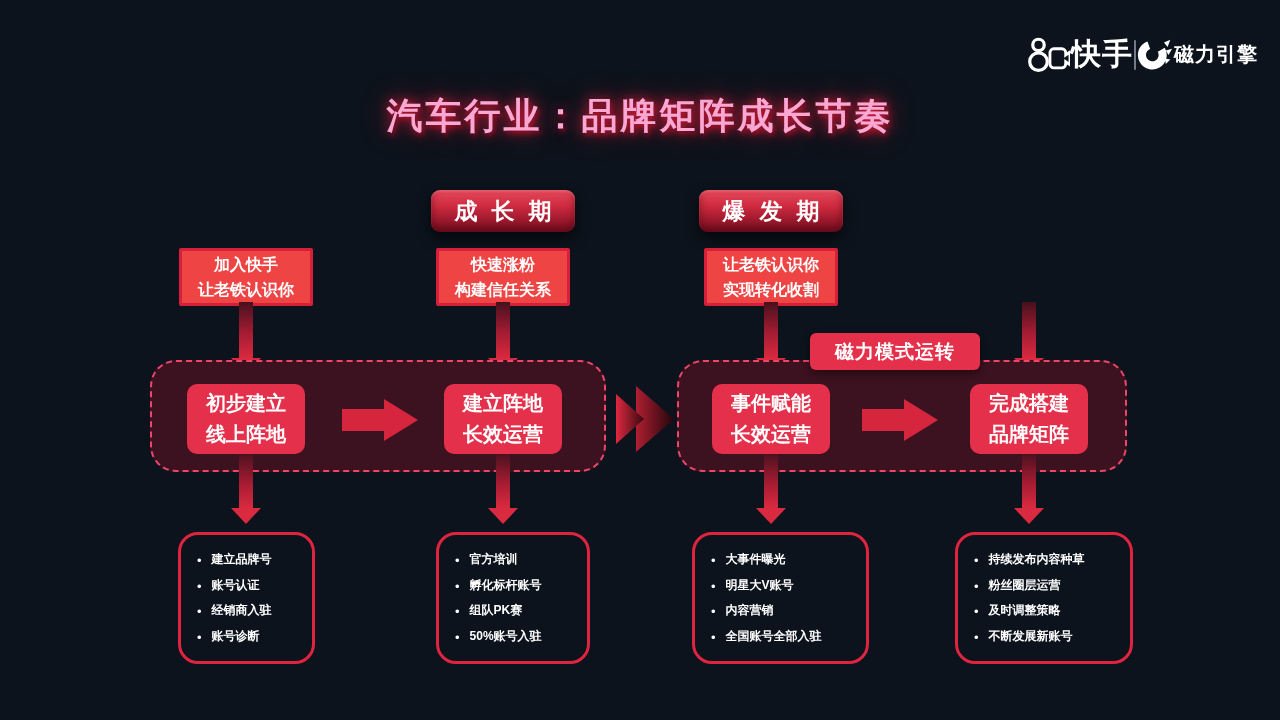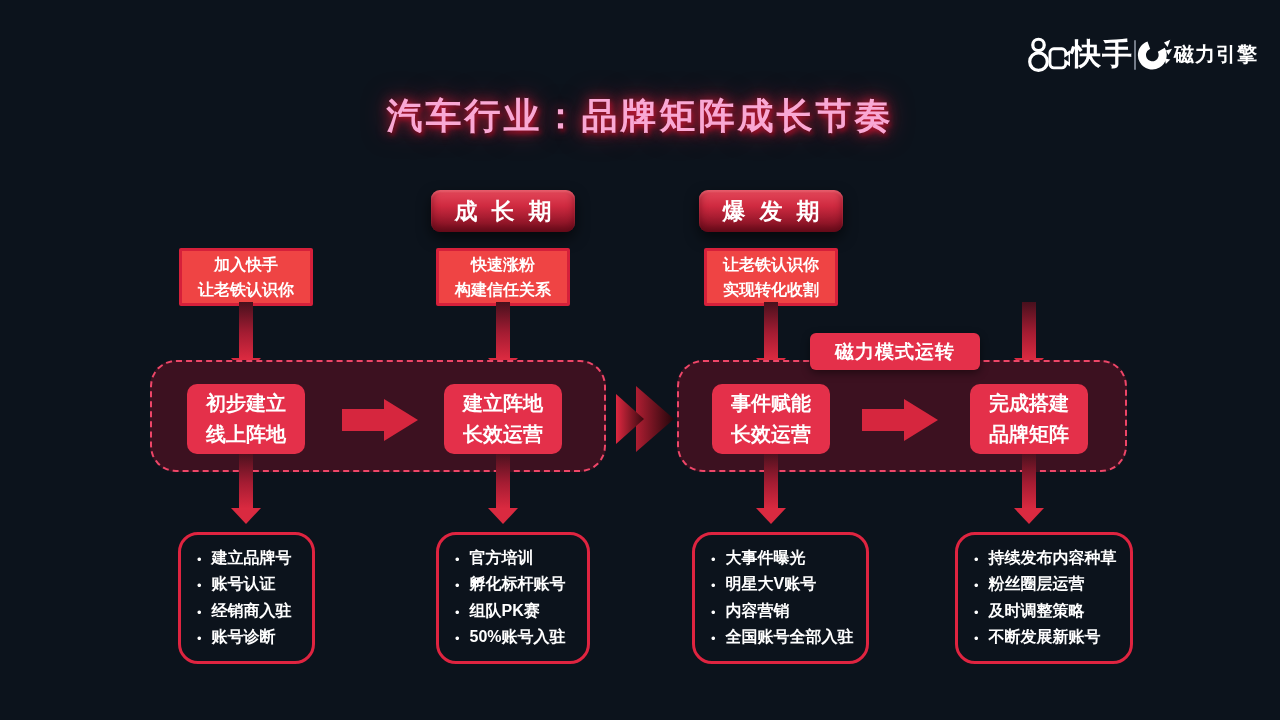--- a/index.html
+++ b/index.html
@@ -49,21 +49,21 @@
   
   .harrow{position:absolute;top:399px;display:flex;align-items:center;z-index:2;}
   .harrow .stem{width:42px;height:22px;background:#d6263e;}
   .harrow .head{width:0;height:0;border-top:21px solid transparent;border-bottom:21px solid transparent;border-left:34px solid #d6263e;}
 
   
   .list{position:absolute;top:532px;height:132px;border:3px solid #df2440;border-radius:20px;
     display:flex;flex-direction:column;justify-content:space-evenly;padding:8px 10px 8px 16px;background:rgba(14,20,30,.2);}
   .list .li{display:flex;align-items:center;gap:10px;}
   .list .dot{font-size:13px;line-height:1;transform:translateY(1px);}
-  .list .li span:last-child{font-size:16px;font-weight:bold;white-space:nowrap;}
+  .list .li span:last-child{font-size:12px;font-weight:bold;white-space:nowrap;}
 
   .chev{position:absolute;left:616px;top:386px;z-index:2;}
 </style>
 </head>
 <body>
 
 <div class="canvas">
 
   <div class="brand">
     <svg width="42" height="40" viewBox="0 0 44 40">

